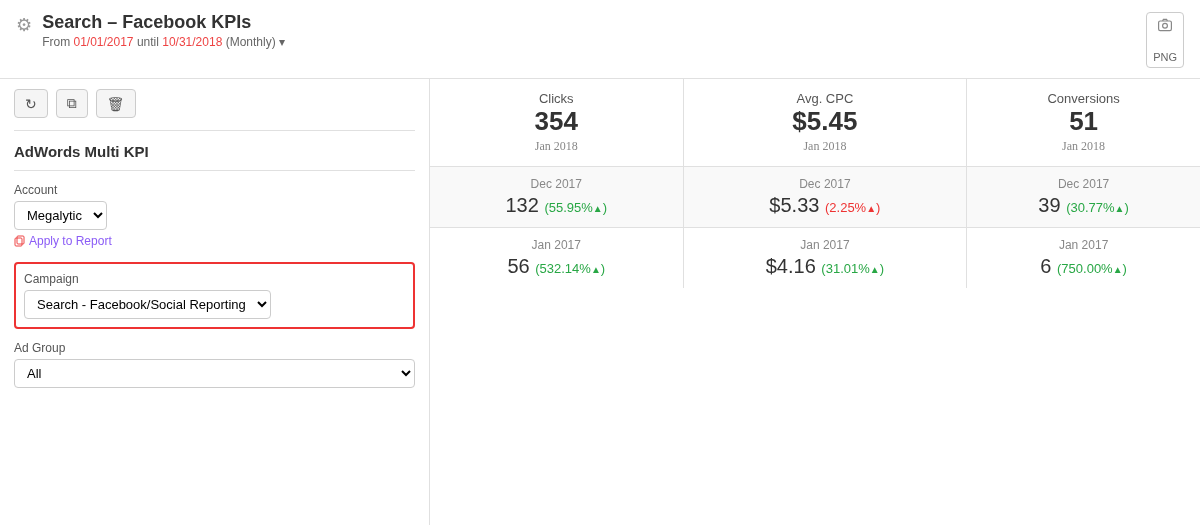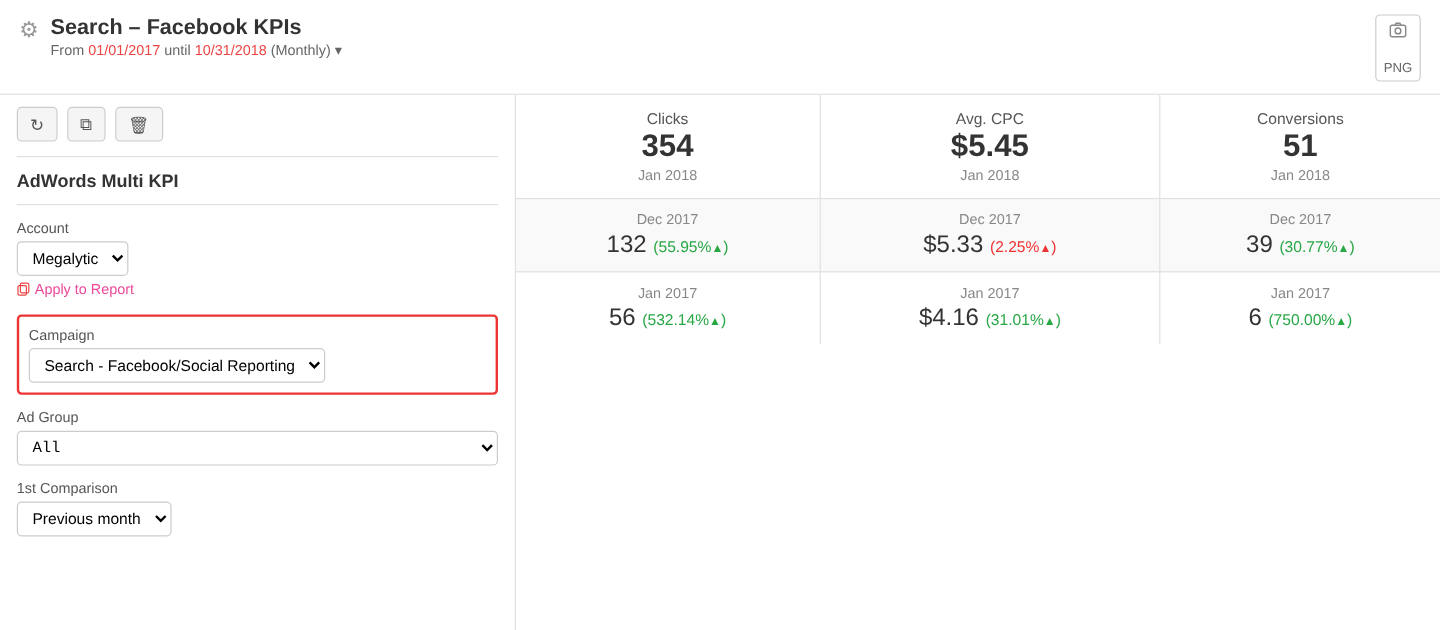--- a/index.html
+++ b/index.html
@@ -107,24 +107,23 @@
       border: 1px solid #ccc;
       border-radius: 4px;
       padding: 5px 8px;
       font-size: 13px;
       background: #fff;
       cursor: pointer;
       -webkit-appearance: auto;
     }
     .select-full {
       width: 100%;
-      font-family: Liberation Mono, monospace;
     }
     .apply-link {
-      color: #ec4899;
+      color: #8b5cf6;
       font-size: 12px;
       cursor: pointer;
       text-decoration: none;
       display: inline-flex;
       align-items: center;
       gap: 3px;
       margin-top: 4px;
     }
     .campaign-box {
       border: 2px solid #e33;
@@ -167,20 +166,21 @@
     .kpi-header-value {
       font-size: 26px;
       font-weight: bold;
       color: #333;
       line-height: 1.2;
     }
     .kpi-header-date {
       font-size: 12px;
       color: #888;
       margin-top: 2px;
+      font-family: Liberation Serif, serif;
     }
     .kpi-row-date {
       font-size: 12px;
       color: #888;
       margin-bottom: 3px;
     }
     .kpi-row-value {
       font-size: 20px;
       color: #333;
     }
@@ -248,26 +248,20 @@
       </select>
     </div>
 
     <div class="field-group">
       <div class="field-label">Ad Group</div>
       <select class="select-full">
         <option>All</option>
       </select>
     </div>
 
-    <div class="field-group">
-      <div class="field-label">1st Comparison</div>
-      <select>
-        <option>Previous month</option>
-      </select>
-    </div>
   </div>
 
   <div class="data-area">
     <table class="data-table">
       <thead>
         <tr>
           <th>
             <div>Clicks</div>
             <div class="kpi-header-value">354</div>
             <div class="kpi-header-date">Jan 2018</div>

